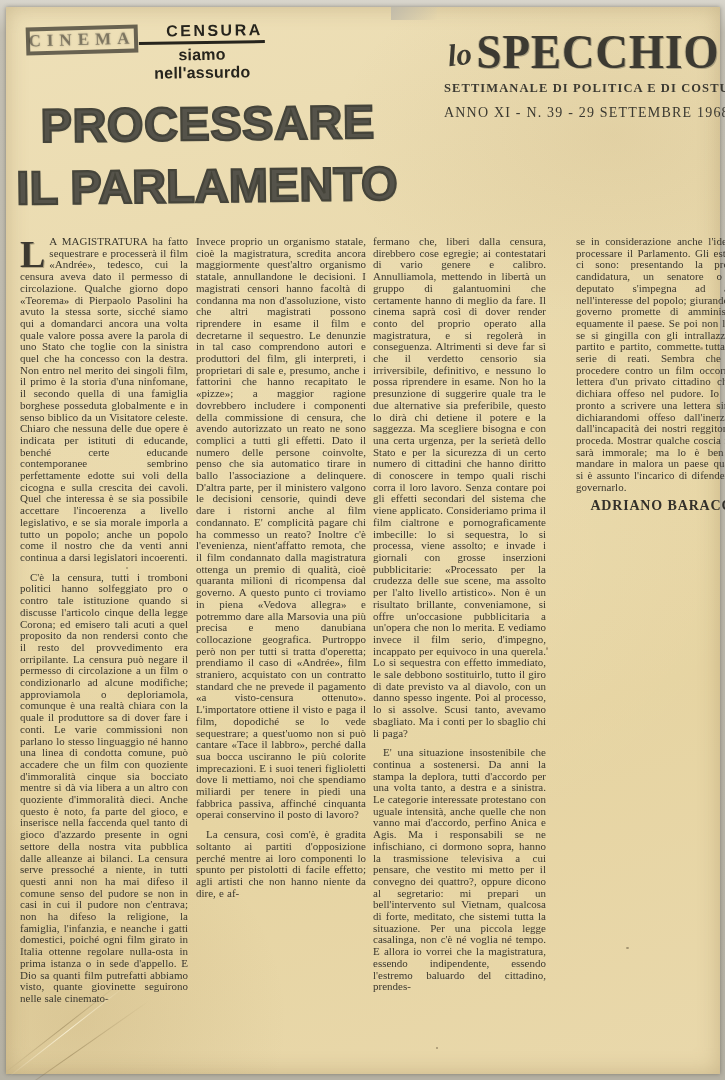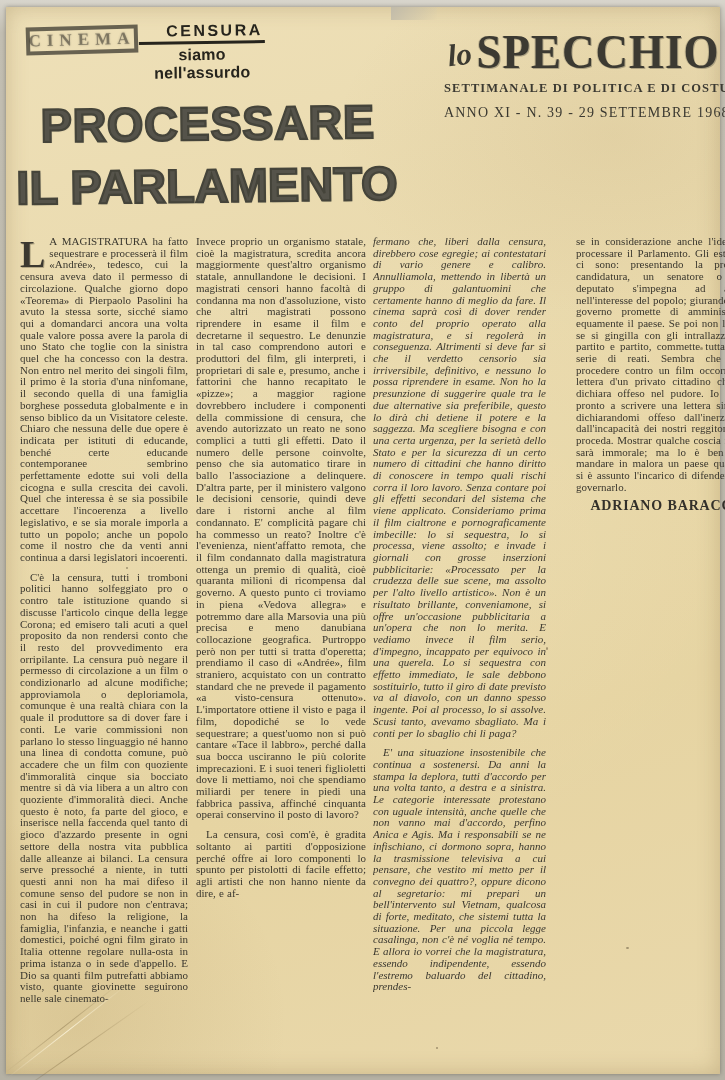--- a/index.html
+++ b/index.html
@@ -60,21 +60,21 @@
       transform:rotate(-0.7deg); line-height:62px; font-size:47px; letter-spacing:0.5px;
       text-shadow:1px 1px 1px rgba(70,68,58,0.3); }
   .headline .l1 { display:block; padding-left:25px; white-space:nowrap; }
   .headline .l2 { display:block; white-space:nowrap; letter-spacing:0px; }
 
   
   .col { position:absolute; top:229px; overflow:hidden; text-align:justify;
          font-size:11px; line-height:11.7px; color:#3a372e; word-spacing:0.4px; }
   .col-1 { left:14px;  width:168px; height:828px; }
   .col-2 { left:190px; width:170px; height:822px; }
-  .col-3 { left:367px; width:173px; height:812px;font-style:italic; }
+  .col-3 { left:367px; width:173px; height:812px; }
   .col-4 { left:570px; width:170px; height:400px; }
   .col p + p { margin-top:8px; text-indent:10px; }
   .dropcap { float:left; font-family:"Liberation Serif", serif; font-size:38px; line-height:32px;
              padding:2px 4px 0 0; color:#3c3930; font-weight:bold;
              text-shadow:1px 1px 0 rgba(100,92,70,0.4); }
   .byline { margin-top:7px; text-align:right; font-weight:bold; font-size:14px;
             letter-spacing:0.8px; color:#33302a; padding-right:2px; }
 </style>
 </head>
 <body>
@@ -106,21 +106,21 @@
       <span class="l2">IL PARLAMENTO</span>
     </h1>
 
     <div class="col col-1">
       <p><span class="dropcap">L</span><span>A MAGISTRATURA ha fatto sequestrare e processerà il film «Andrée», tedesco, cui la censura aveva dato il permesso di circolazione. Qualche giorno dopo «Teorema» di Pierpaolo Pasolini ha avuto la stessa sorte, sicché siamo qui a domandarci ancora una volta quale valore possa avere la parola di uno Stato che toglie con la sinistra quel che ha concesso con la destra. Non entro nel merito dei singoli film, il primo è la storia d'una ninfomane, il secondo quella di una famiglia borghese posseduta globalmente e in senso biblico da un Visitatore celeste. Chiaro che nessuna delle due opere è indicata per istituti di educande, benché certe educande contemporanee sembrino perfettamente edotte sui voli della cicogna e sulla crescita dei cavoli. Quel che interessa è se sia possibile accettare l'incoerenza a livello legislativo, e se sia morale imporla a tutto un popolo; anche un popolo come il nostro che da venti anni continua a darsi legislatori incoerenti.</span></p>
       <p>C'è la censura, tutti i tromboni politici hanno solfeggiato pro o contro tale istituzione quando si discusse l'articolo cinque della legge Corona; ed emisero tali acuti a quel proposito da non rendersi conto che il resto del provvedimento era orripilante. La censura può negare il permesso di circolazione a un film o condizionarlo ad alcune modifiche; approviamola o deploriamola, comunque è una realtà chiara con la quale il produttore sa di dover fare i conti. Le varie commissioni non parlano lo stesso linguaggio né hanno una linea di condotta comune, può accadere che un film con quoziente d'immoralità cinque sia bocciato mentre si dà via libera a un altro con quoziente d'immoralità dieci. Anche questo è noto, fa parte del gioco, e inserisce nella faccenda quel tanto di gioco d'azzardo presente in ogni settore della nostra vita pubblica dalle alleanze ai bilanci. La censura serve pressoché a niente, in tutti questi anni non ha mai difeso il comune senso del pudore se non in casi in cui il pudore non c'entrava; non ha difeso la religione, la famiglia, l'infanzia, e neanche i gatti domestici, poiché ogni film girato in Italia ottenne regolare nulla-osta in prima istanza o in sede d'appello. E Dio sa quanti film putrefatti abbiamo visto, quante giovinette seguirono nelle sale cinemato-</p>
     </div>
 
     <div class="col col-2">
       <p>Invece proprio un organismo statale, cioè la magistratura, scredita ancora maggiormente quest'altro organismo statale, annullandone le decisioni. I magistrati censori hanno facoltà di condanna ma non d'assoluzione, visto che altri magistrati possono riprendere in esame il film e decretarne il sequestro. Le denunzie in tal caso comprendono autori e produttori del film, gli interpreti, i proprietari di sale e, presumo, anche i fattorini che hanno recapitato le «pizze»; a maggior ragione dovrebbero includere i componenti della commissione di censura, che avendo autorizzato un reato ne sono complici a tutti gli effetti. Dato il numero delle persone coinvolte, penso che sia automatico tirare in ballo l'associazione a delinquere. D'altra parte, per il ministero valgono le decisioni censorie, quindi deve dare i ristorni anche al film condannato. E' complicità pagare chi ha commesso un reato? Inoltre c'è l'evenienza, nient'affatto remota, che il film condannato dalla magistratura ottenga un premio di qualità, cioè quaranta milioni di ricompensa dal governo. A questo punto ci troviamo in piena «Vedova allegra» e potremmo dare alla Marsovia una più precisa e meno danubiana collocazione geografica. Purtroppo però non per tutti si tratta d'operetta; prendiamo il caso di «Andrée», film straniero, acquistato con un contratto standard che ne prevede il pagamento «a visto-censura ottenuto». L'importatore ottiene il visto e paga il film, dopodiché se lo vede sequestrare; a quest'uomo non si può cantare «Tace il labbro», perché dalla sua bocca usciranno le più colorite imprecazioni. E i suoi teneri figlioletti dove li mettiamo, noi che spendiamo miliardi per tenere in piedi una fabbrica passiva, affinché cinquanta operai conservino il posto di lavoro?</p>
-      <p>La censura, così com'è, è gradita soltanto ai partiti d'opposizione perché offre ai loro componenti lo spunto per pistolotti di facile effetto; agli artisti che non hanno niente da dire, e af-</p>
+      <p>La censura, così com'è, è gradita soltanto ai partiti d'opposizione perché mentre ai loro componenti lo spunto per pistolotti di facile effetto; agli artisti che non hanno niente da dire, e af-</p>
     </div>
 
     <div class="col col-3">
       <p style="text-indent:0;">fermano che, liberi dalla censura, direbbero cose egregie; ai contestatari di vario genere e calibro. Annulliamola, mettendo in libertà un gruppo di galantuomini che certamente hanno di meglio da fare. Il cinema saprà così di dover render conto del proprio operato alla magistratura, e si regolerà in conseguenza. Altrimenti si deve far sì che il verdetto censorio sia irriversibile, definitivo, e nessuno lo possa riprendere in esame. Non ho la presunzione di suggerire quale tra le due alternative sia preferibile, questo lo dirà chi detiene il potere e la saggezza. Ma scegliere bisogna e con una certa urgenza, per la serietà dello Stato e per la sicurezza di un certo numero di cittadini che hanno diritto di conoscere in tempo quali rischi corra il loro lavoro. Senza contare poi gli effetti secondari del sistema che viene applicato. Consideriamo prima il film cialtrone e pornograficamente imbecille: lo si sequestra, lo si processa, viene assolto; e invade i giornali con grosse inserzioni pubblicitarie: «Processato per la crudezza delle sue scene, ma assolto per l'alto livello artistico». Non è un risultato brillante, conveniamone, si offre un'occasione pubblicitaria a un'opera che non lo merita. E vediamo invece il film serio, d'impegno, incappato per equivoco in una querela. Lo si sequestra con effetto immediato, le sale debbono sostituirlo, tutto il giro di date previsto va al diavolo, con un danno spesso ingente. Poi al processo, lo si assolve. Scusi tanto, avevamo sbagliato. Ma i conti per lo sbaglio chi li paga?</p>
       <p>E' una situazione insostenibile che continua a sostenersi. Da anni la stampa la deplora, tutti d'accordo per una volta tanto, a destra e a sinistra. Le categorie interessate protestano con uguale intensità, anche quelle che non vanno mai d'accordo, perfino Anica e Agis. Ma i responsabili se ne infischiano, ci dormono sopra, hanno la trasmissione televisiva a cui pensare, che vestito mi metto per il convegno dei quattro?, oppure dicono al segretario: mi prepari un bell'intervento sul Vietnam, qualcosa di forte, meditato, che sistemi tutta la situazione. Per una piccola legge casalinga, non c'è né voglia né tempo. E allora io vorrei che la magistratura, essendo indipendente, essendo l'estremo baluardo del cittadino, prendes-</p>
     </div>
 
     <div class="col col-4">
       <p style="text-indent:0;">se in considerazione anche l'idea di processare il Parlamento. Gli estremi ci sono: presentando la propria candidatura, un senatore o un deputato s'impegna ad agire nell'interesse del popolo; giurando, un governo promette di amministrare equamente il paese. Se poi non lo fa, se si gingilla con gli intrallazzi tra partito e partito, commette tutta una serie di reati. Sembra che per procedere contro un film occorra la lettera d'un privato cittadino che si dichiara offeso nel pudore. Io sono pronto a scrivere una lettera simile, dichiarandomi offeso dall'inerzia e dall'incapacità dei nostri reggitori. Si proceda. Mostrar qualche coscia nuda sarà immorale; ma lo è ben più mandare in malora un paese quando si è assunto l'incarico di difenderlo e governarlo.</p>
       <div class="byline">ADRIANO BARACCO</div>

